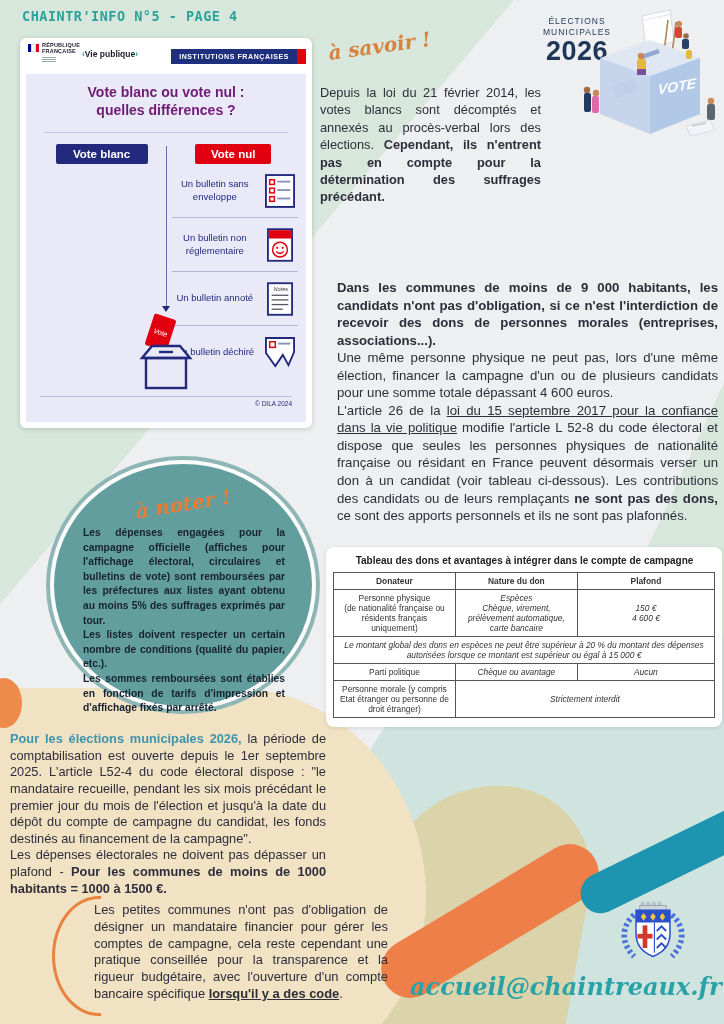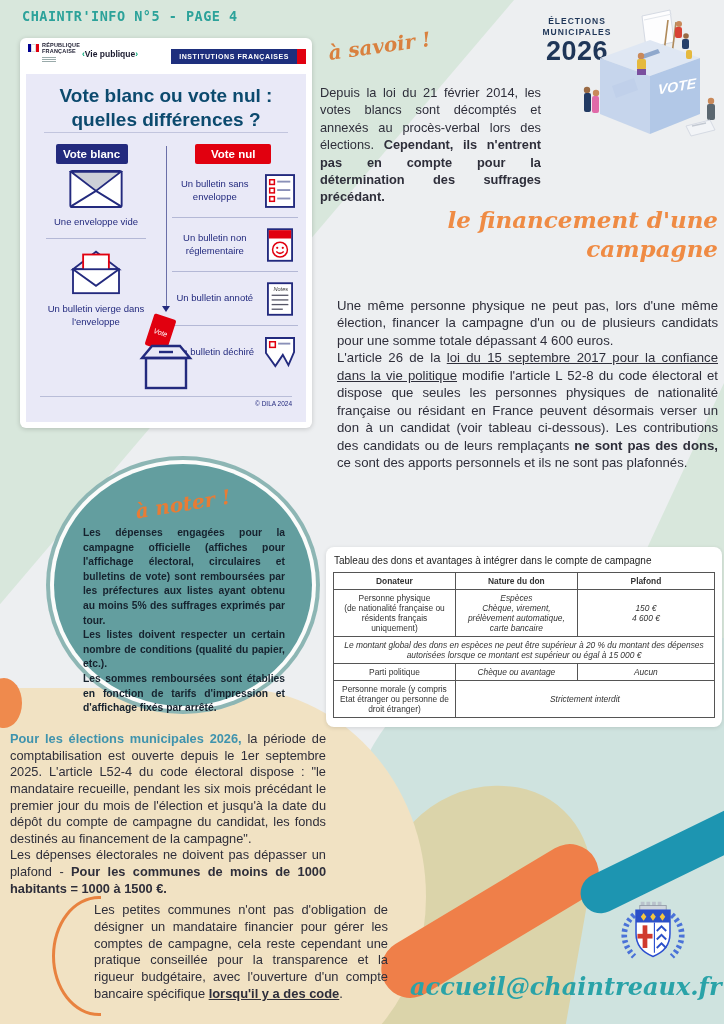--- a/index.html
+++ b/index.html
@@ -36,43 +36,43 @@
   .para .u{text-decoration:underline;}
   .para .bu,.para .b.u{font-weight:bold;text-decoration:underline;}
   .para .teal{color:#3f93ad;font-weight:bold;}
   .p-savoir{left:320px;top:84px;width:221px;font-size:12.8px;line-height:1.36;}
   .p-financement{left:337px;top:279px;width:381px;font-size:13.2px;line-height:1.33;}
   .p-periode{left:10px;top:731px;width:316px;font-size:12.8px;line-height:1.3;}
   .p-petites{left:94px;top:902px;width:294px;font-size:12.9px;line-height:1.3;}
 
   
   .elx-text{left:534px;top:16px;width:86px;text-align:center;color:#1f3658;}
-  .elx-label{font-size:8.5px;font-weight:bold;letter-spacing:1px;line-height:1.25;white-space:pre-line;}
+  .elx-label{font-size:8.5px;font-weight:normal;letter-spacing:1px;line-height:1.25;white-space:pre-line;}
   .elx-year{font-size:27px;font-weight:bold;letter-spacing:.5px;margin-top:-1px;}
   .elx-art{left:582px;top:6px;}
 
   
   .poster{left:20px;top:38px;width:292px;height:390px;background:#fff;border-radius:6px;box-shadow:0 1px 5px rgba(0,0,0,.18);}
   .pv-head{position:relative;height:36px;}
   .rf-logo{position:absolute;left:8px;top:4px;display:flex;gap:3px;}
   .rf-flag{width:11px;height:8px;display:flex;margin-top:2px;}
   .rf-flag span{flex:1;}
   .rf-text{font-size:5.5px;font-weight:bold;color:#1a1a2e;line-height:1.15;white-space:pre-line;letter-spacing:.2px;}
   .rf-motto{margin-top:2px;}
   .rf-motto i{display:block;width:14px;height:1px;background:#9aa;margin-bottom:1px;}
   .vp-logo{position:absolute;left:62px;top:11px;font-size:8.5px;font-weight:bold;color:#1a1a2e;}
   .vp-logo .q{color:#00a575;font-weight:bold;}
   .pv-banner{position:absolute;right:6px;top:11px;display:flex;align-items:stretch;height:15px;}
   .pv-banner .txt{background:#1e2f7d;color:#fff;font-size:7px;font-weight:bold;letter-spacing:.6px;display:flex;align-items:center;padding:0 8px;}
   .pv-banner .red{width:9px;background:#e1000f;}
   .pv-body{position:relative;margin:0 6px 6px;height:348px;background:#e9e9f7;}
-  .pv-title{position:absolute;top:10px;left:0;right:0;text-align:center;color:#0c4a6e;font-weight:bold;font-size:19px;line-height:1.28;white-space:pre-line;}
+  .pv-title{position:absolute;top:10px;left:0;right:0;text-align:center;color:#701a75;font-weight:bold;font-size:14px;line-height:1.28;white-space:pre-line;}
   .pv-divider{position:absolute;top:58px;left:18px;right:18px;height:1px;background:#c2c5de;}
   .badge{position:absolute;top:70px;height:20px;color:#fff;font-size:11.5px;font-weight:bold;display:flex;align-items:center;justify-content:center;border-radius:2px;}
-  .badge-blue{left:calc(27% - 46px);width:72px;background:#232a7e;}
+  .badge-blue{left:calc(27% - 46px);width:92px;background:#232a7e;}
   .badge-red{left:calc(74% - 38px);width:76px;background:#e1000f;}
   .pv-vline{position:absolute;left:50%;top:72px;width:1px;height:160px;background:#6a6fa8;}
   .pv-arrow{position:absolute;left:calc(50% - 4px);top:232px;width:0;height:0;border-left:4px solid transparent;border-right:4px solid transparent;border-top:6px solid #232a7e;}
   .vote-card{position:absolute;left:calc(50% - 17px);top:242px;width:23px;height:33px;background:#e1000f;border-radius:2px;transform:rotate(18deg);color:#fff;font-size:7px;font-style:italic;display:flex;align-items:center;justify-content:center;}
   .pv-ballot{position:absolute;left:calc(50% - 32px);top:268px;}
   .pv-footline{position:absolute;left:14px;right:14px;top:322px;height:1px;background:#b9bdd8;}
   .pv-credit{position:absolute;right:14px;top:326px;font-size:6.5px;color:#232a7e;}
   .pv-left{position:absolute;left:0;top:96px;width:50%;text-align:center;}
   .pv-left .lbl{color:#232a7e;font-size:9.5px;line-height:1.3;margin:4px auto 0;width:70%;}
   .pv-left hr{border:none;border-top:1px solid #b4b8d6;width:72%;margin:10px auto;}
@@ -81,21 +81,21 @@
   .pr-row:last-child{border-bottom:none;}
   .pr-row .lbl{flex:1;color:#232a7e;font-size:9.5px;line-height:1.3;text-align:center;padding-right:4px;}
   .pr-row .ico{width:36px;display:flex;justify-content:center;}
 
   
   .noter{left:54px;top:464px;width:258px;height:242px;background:#639e9f;border-radius:50%;box-shadow:0 0 0 4px #fbfcfb,0 0 0 8px #8db6b4;}
   .noter-text{position:absolute;left:29px;top:62px;width:202px;font-size:10.3px;font-weight:bold;color:#16222e;text-align:justify;line-height:1.42;white-space:pre-line;}
 
   
   .tcard{left:326px;top:547px;width:396px;background:#fff;border-radius:8px;padding:8px 7px 9px;box-sizing:border-box;box-shadow:0 1px 4px rgba(0,0,0,.12);}
-  .tcard h3{margin:0 0 6px 1px;font-size:10px;color:#222;font-weight:normal;}
+  .tcard h3{margin:0 0 6px 1px;font-size:10px;color:#222;font-weight:bold;text-align:center;}
   table.tbl{width:100%;border-collapse:collapse;table-layout:fixed;}
   .tbl th,.tbl td{border:1px solid #555;font-size:8.4px;color:#333;text-align:center;vertical-align:middle;padding:3px 4px;white-space:pre-line;}
   .tbl th{font-weight:bold;}
   .tbl .i{font-style:italic;}
   .tbl col.c1{width:32%;} .tbl col.c2{width:32%;} .tbl col.c3{width:36%;}
 
   
   .blason{left:614px;top:898px;}
 </style>
 </head>
@@ -142,36 +142,20 @@
       </div>
     </div>
     <div class="pv-body">
       <div class="pv-title">Vote blanc ou vote nul :
 quelles différences ?</div>
       <div class="pv-divider"></div>
       <div class="badge badge-blue">Vote blanc</div>
       <div class="badge badge-red">Vote nul</div>
       <div class="pv-vline"></div>
 
-      <div class="pv-left">
-        <svg width="54" height="38" viewBox="0 0 56 40">
-          <rect x="1" y="1" width="54" height="38" rx="2" fill="#fff" stroke="#232a7e" stroke-width="2"></rect>
-          <polygon points="2,2 28,22 54,2" fill="#cdd0d8" stroke="#232a7e" stroke-width="2"></polygon>
-          <path d="M2,38 L28,22 L54,38" fill="none" stroke="#232a7e" stroke-width="2"></path>
-        </svg>
-        <div class="lbl">Une enveloppe vide</div>
-        <hr>
-        <svg width="54" height="46" viewBox="0 0 56 50">
-          <polygon points="3,22 28,3 53,22" fill="#e9e9f7" stroke="#232a7e" stroke-width="2"></polygon>
-          <rect x="14" y="6" width="28" height="22" fill="#fff" stroke="#e1000f" stroke-width="2"></rect>
-          <rect x="3" y="22" width="50" height="26" fill="#fff" stroke="#232a7e" stroke-width="2"></rect>
-          <path d="M3,22 L28,40 L53,22" fill="none" stroke="#232a7e" stroke-width="2"></path>
-        </svg>
-        <div class="lbl">Un bulletin vierge dans l'enveloppe</div>
-      </div>
 
       <div class="pv-right">
         <div class="pr-row">
           <div class="lbl">Un bulletin sans enveloppe</div>
           <div class="ico">
               <svg width="30" height="34" viewBox="0 0 32 36">
             <rect x="1" y="1" width="30" height="34" fill="#fff" stroke="#232a7e" stroke-width="2"></rect>
             <rect x="5" y="6" width="5" height="5" fill="none" stroke="#e1000f" stroke-width="1.6"></rect>
             <rect x="5" y="15" width="5" height="5" fill="none" stroke="#e1000f" stroke-width="1.6"></rect>
             <rect x="5" y="24" width="5" height="5" fill="none" stroke="#e1000f" stroke-width="1.6"></rect>
@@ -261,23 +245,21 @@
     <circle cx="5" cy="84" r="3.2" fill="#9a6a44"></circle>
     <rect x="2" y="87" width="7" height="19" rx="2" fill="#223a63"></rect>
     <circle cx="14" cy="87" r="3.2" fill="#c9895a"></circle>
     <rect x="10" y="90" width="7" height="17" rx="2" fill="#e06aa8"></rect>
     <circle cx="129" cy="95" r="3.2" fill="#c9895a"></circle>
     <rect x="125" y="98" width="8" height="16" rx="2" fill="#5b6770"></rect>
     <polygon points="104,120 128,114 133,124 109,130" fill="#f2f4f7" stroke="#d5dae3"></polygon>
     <line x1="110" y1="120" x2="124" y2="117" stroke="#c3c9d2" stroke-width="1.4"></line>
   </svg>
 
-  <div class="content script h-financement">le financement d'une
-campagne</div>
-  <div class="content para p-financement"><span>
+  <div class="content para p-financement"><span class="b">Dans les communes de moins de 9 000 habitants, les candidats n'ont pas d'obligation, si ce n'est l'interdiction de recevoir des dons de personnes morales (entreprises, associations...).</span><span>
 Une même personne physique ne peut pas, lors d'une même élection, financer la campagne d'un ou de plusieurs candidats pour une somme totale dépassant 4 600 euros.
 L'article 26 de la </span><span class="u">loi du 15 septembre 2017 pour la confiance dans la vie politique</span><span> modifie l'article L 52-8 du code électoral et dispose que seules les personnes physiques de nationalité française ou résidant en France peuvent désormais verser un don à un candidat (voir tableau ci-dessous). Les contributions des candidats ou de leurs remplaçants </span><span class="b">ne sont pas des dons,</span><span> ce sont des apports personnels et ils ne sont pas plafonnés.</span></div>
 
   <div class="content tcard">
     <h3>Tableau des dons et avantages à intégrer dans le compte de campagne</h3>
     <table class="tbl">
       <colgroup>
           <col class="c1">
           <col class="c2">
           <col class="c3">

